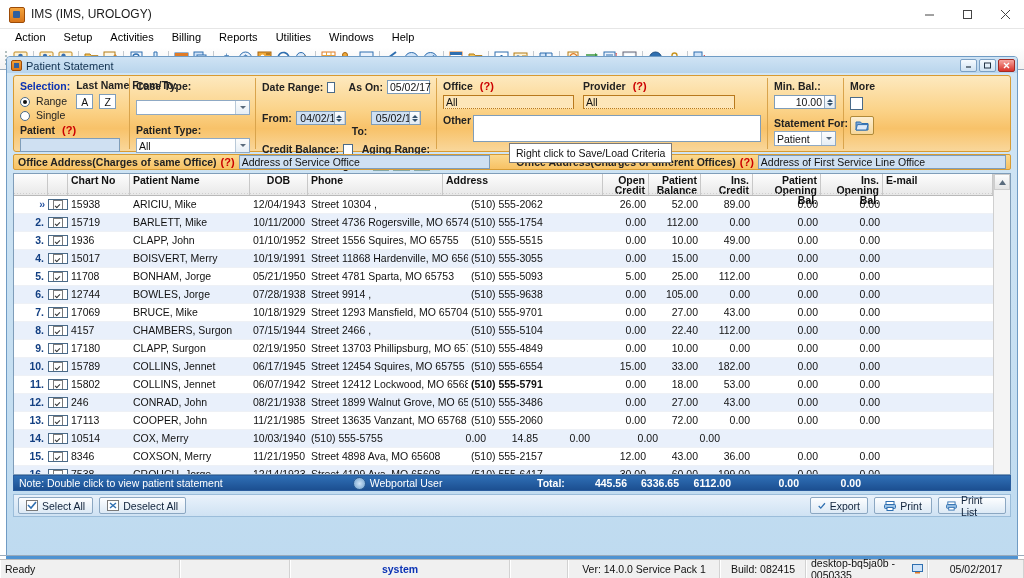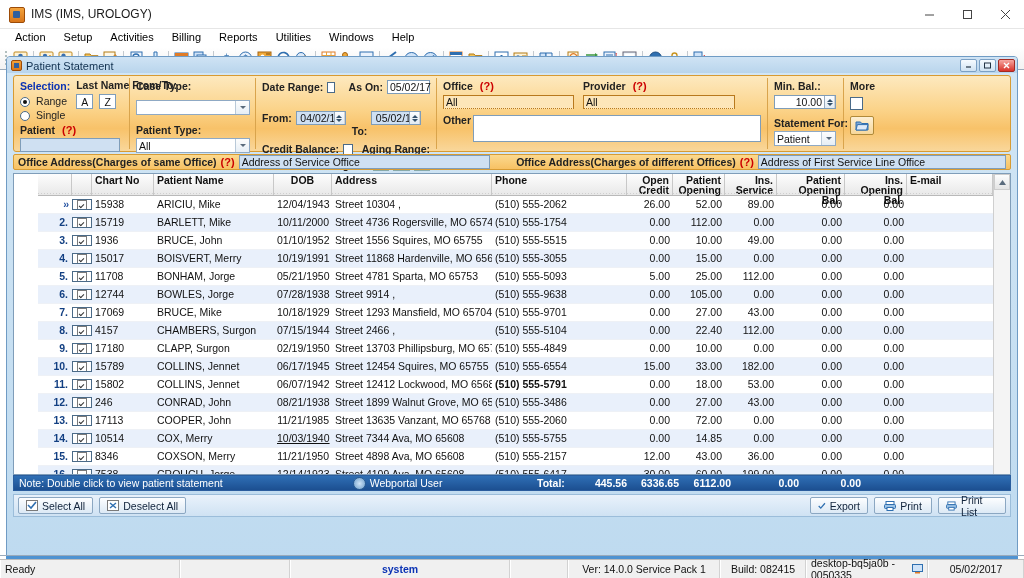--- a/index.html
+++ b/index.html
@@ -81,21 +81,21 @@
   .tooltip{position:absolute;background:#ffffff;border:1px solid #7a7a7a;font-size:10.5px;color:#111;
            padding:3px 6px;white-space:nowrap;z-index:50;}
 
   
   .addrrow{position:absolute;left:6px;top:97px;width:998px;height:16px;
       background:linear-gradient(#fbd98f,#f7c163);border:1px solid #d79b33;border-radius:2px;box-sizing:border-box;
       display:flex;align-items:center;padding:0 4px;gap:4px;}
 
   
   .gridwrap{position:absolute;left:6px;top:116px;width:998px;height:302px;background:#fff;border:1px solid #7f9db9;box-sizing:border-box;display:flex;}
-  .gridmain{flex:1;overflow:hidden;position:relative;padding-left:24px;}
+  .gridmain{flex:1;overflow:hidden;position:relative;}
   .ghead{display:flex;height:21px;background:linear-gradient(#fdfdfd,#e8e8e8);border-bottom:1px solid #b9b9b9;}
   .gh{box-sizing:border-box;border-right:1px solid #c8c8c8;font-size:10.5px;font-weight:bold;color:#111;
       padding:0 3px;display:flex;align-items:flex-start;line-height:10px;padding-top:1px;position:relative;}
   .gh span{display:block;}
   .gh.r{justify-content:flex-end;text-align:right;}
   .gh:after{content:"";position:absolute;left:0;right:0;bottom:1px;height:1px;
       background:repeating-linear-gradient(to right,#cfcfcf 0 1px,transparent 1px 3px);}
   .grow{display:flex;height:18px;align-items:center;border-bottom:1px solid #eef1f6;box-sizing:border-box;}
   .grow.alt{background:#e9f0fb;}
   .gc{box-sizing:border-box;font-size:10.5px;color:#111;padding:0 3px;white-space:nowrap;overflow:hidden;line-height:17px;}
@@ -551,49 +551,50 @@
         <div class="lbl">More</div>
         <div class="chk" style="margin-top:5px;width:13px;height:13px;"></div>
         <div style="margin-top:6px;width:22px;height:17px;border:1px solid #b08a3a;border-radius:2px;background:linear-gradient(#fdf0d4,#f7d79a);display:flex;align-items:center;justify-content:center;">
           <svg width="14" height="12" viewBox="0 0 14 12">
               <path d="M1 2h4.5l1.2 1.5H13V10H1z" fill="#7ea9d6" stroke="#2f6fb0"></path>
               <path d="M2.4 4.6H13L11.6 10H1z" fill="#dce9f8" stroke="#2f6fb0"></path>
             </svg>
         </div>
       </div>
 
+      <div class="tooltip" style="left:495px;top:67px;">Right click to Save/Load Criteria</div>
     </div>
 
     <div class="addrrow">
       <span class="lbl">Office Address(Charges of same Office)</span>
       <span class="q">(?)</span>
       <span class="bluebox" style="width:296px;">Address of Service Office</span>
       <span class="lbl" style="margin-left:22px;">Office Address(Charges of different Offices)</span>
       <span class="q">(?)</span>
       <span class="bluebox" style="width:292px;">Address of First Service Line Office</span>
     </div>
 
     <div class="gridwrap">
       <div class="gridmain">
         <div class="ghead">
           <div class="gh" style="width:34px;"></div>
           <div class="gh" style="width:20px;"></div>
           <div class="gh" style="width:62px;">Chart No</div>
           <div class="gh" style="width:120px;">Patient Name</div>
           <div class="gh r" style="width:58px;justify-content:center;">DOB</div>
+          <div class="gh" style="width:135px;">Phone</div>
           <div class="gh" style="width:160px;">Address</div>
-          <div class="gh" style="width:135px;">Phone</div>
           <div class="gh r" style="width:46px;">
               <span>Open Credit</span>
             </div>
           <div class="gh r" style="width:52px;">
-              <span>Patient Opening</span>
+              <span>Patient Balance</span>
             </div>
           <div class="gh r" style="width:52px;">
-              <span>Ins. Service</span>
+              <span>Ins. Credit</span>
             </div>
           <div class="gh r" style="width:68px;">
               <span>Patient Opening Bal.</span>
             </div>
           <div class="gh r" style="width:62px;">
               <span>Ins. Opening Bal.</span>
             </div>
           <div class="gh" style="flex:1;">E-mail</div>
         </div>
         <div id="rows">
@@ -630,21 +631,21 @@
               <div class="gc r" style="width: 68px;">0.00</div>
               <div class="gc r" style="width: 62px;">0.00</div>
               <div class="gc" style="flex: 1 1 0%;"></div>
             </div>
             <div class="grow">
               <div class="gc idx" style="width: 34px;">3.</div>
               <div class="gc chk" style="width: 20px;">
                 <span class="cbx"></span>
               </div>
               <div class="gc " style="width: 62px;">1936</div>
-              <div class="gc " style="width: 120px;">BRUCE, John</div>
+              <div class="gc " style="width: 120px;">CLAPP, John</div>
               <div class="gc r" style="width: 58px;">01/10/1952</div>
               <div class="gc " style="width: 160px;">Street 1556 Squires, MO 65755</div>
               <div class="gc " style="width: 135px;">(510) 555-5515</div>
               <div class="gc r" style="width: 46px;">0.00</div>
               <div class="gc r" style="width: 52px;">10.00</div>
               <div class="gc r" style="width: 52px;">49.00</div>
               <div class="gc r" style="width: 68px;">0.00</div>
               <div class="gc r" style="width: 62px;">0.00</div>
               <div class="gc" style="flex: 1 1 0%;"></div>
             </div>
@@ -818,22 +819,21 @@
               <div class="gc r" style="width: 62px;">0.00</div>
               <div class="gc" style="flex: 1 1 0%;"></div>
             </div>
             <div class="grow alt">
               <div class="gc idx" style="width: 34px;">14.</div>
               <div class="gc chk" style="width: 20px;">
                 <span class="cbx"></span>
               </div>
               <div class="gc " style="width: 62px;">10514</div>
               <div class="gc " style="width: 120px;">COX, Merry</div>
-              <div class="gc r" style="width: 58px; text-decoration: underline;">10/03/1940</div>
-              <div class="gc " style="width: 160px;">Street 7344 Ava, MO 65608</div>
+              <div class="gc r" style="width: 58px;">10/03/1940</div>
               <div class="gc " style="width: 135px;">(510) 555-5755</div>
               <div class="gc r" style="width: 46px;">0.00</div>
               <div class="gc r" style="width: 52px;">14.85</div>
               <div class="gc r" style="width: 52px;">0.00</div>
               <div class="gc r" style="width: 68px;">0.00</div>
               <div class="gc r" style="width: 62px;">0.00</div>
               <div class="gc" style="flex: 1 1 0%;"></div>
             </div>
             <div class="grow">
               <div class="gc idx" style="width: 34px;">15.</div>

